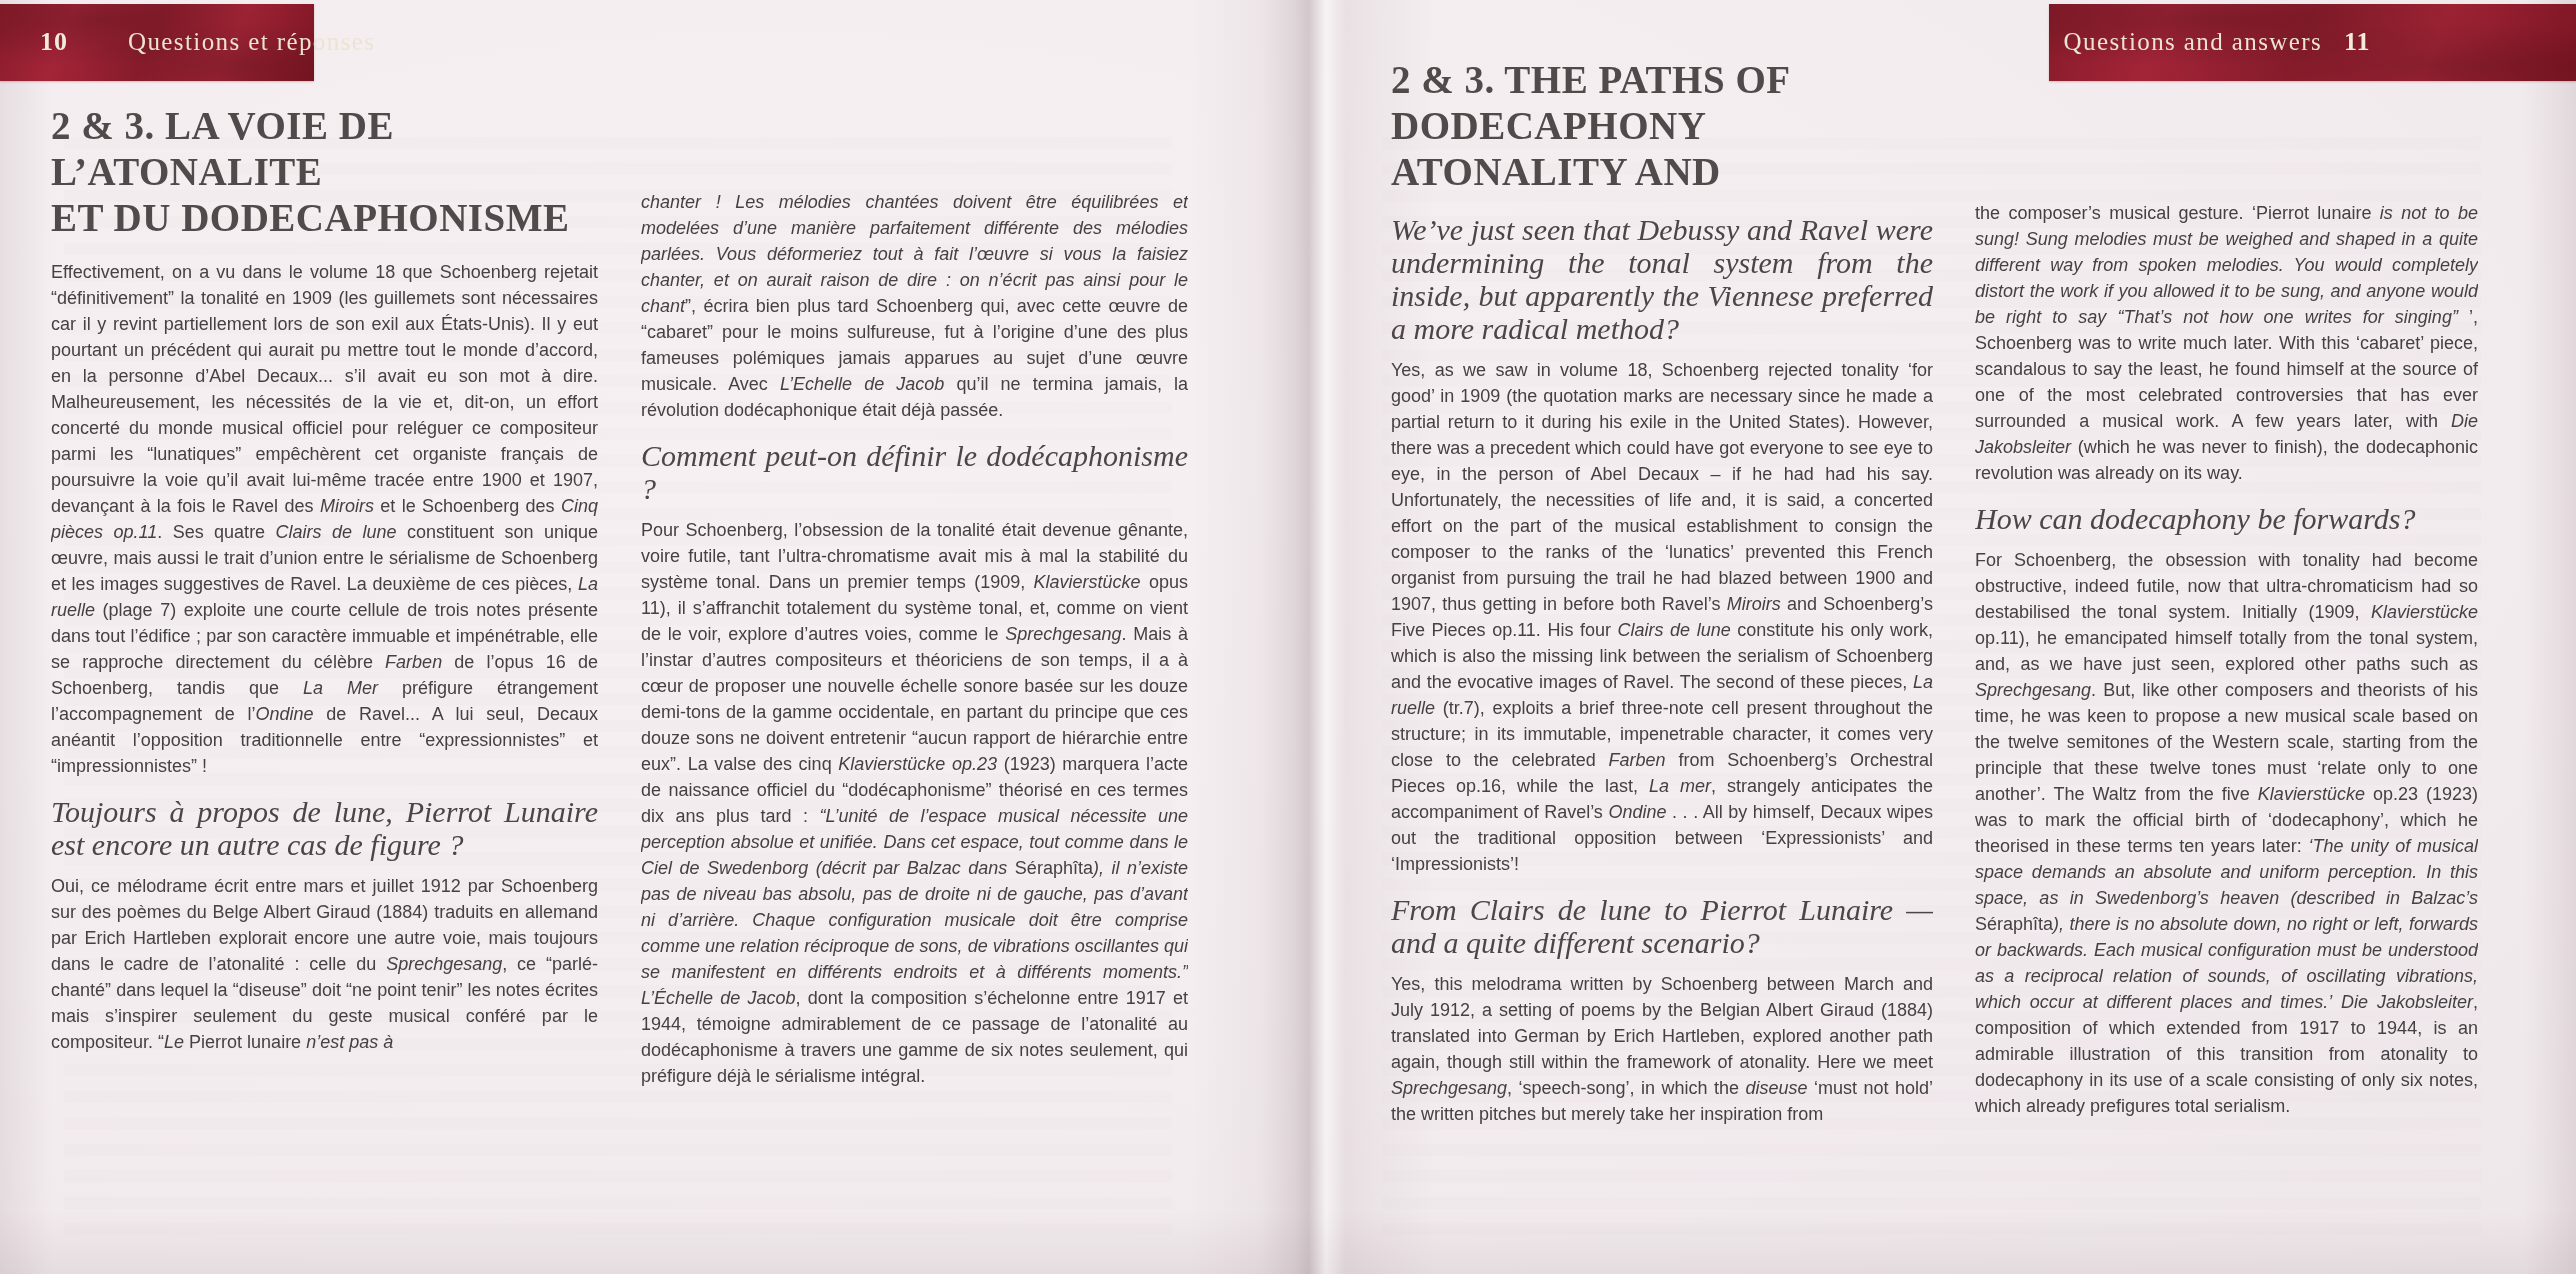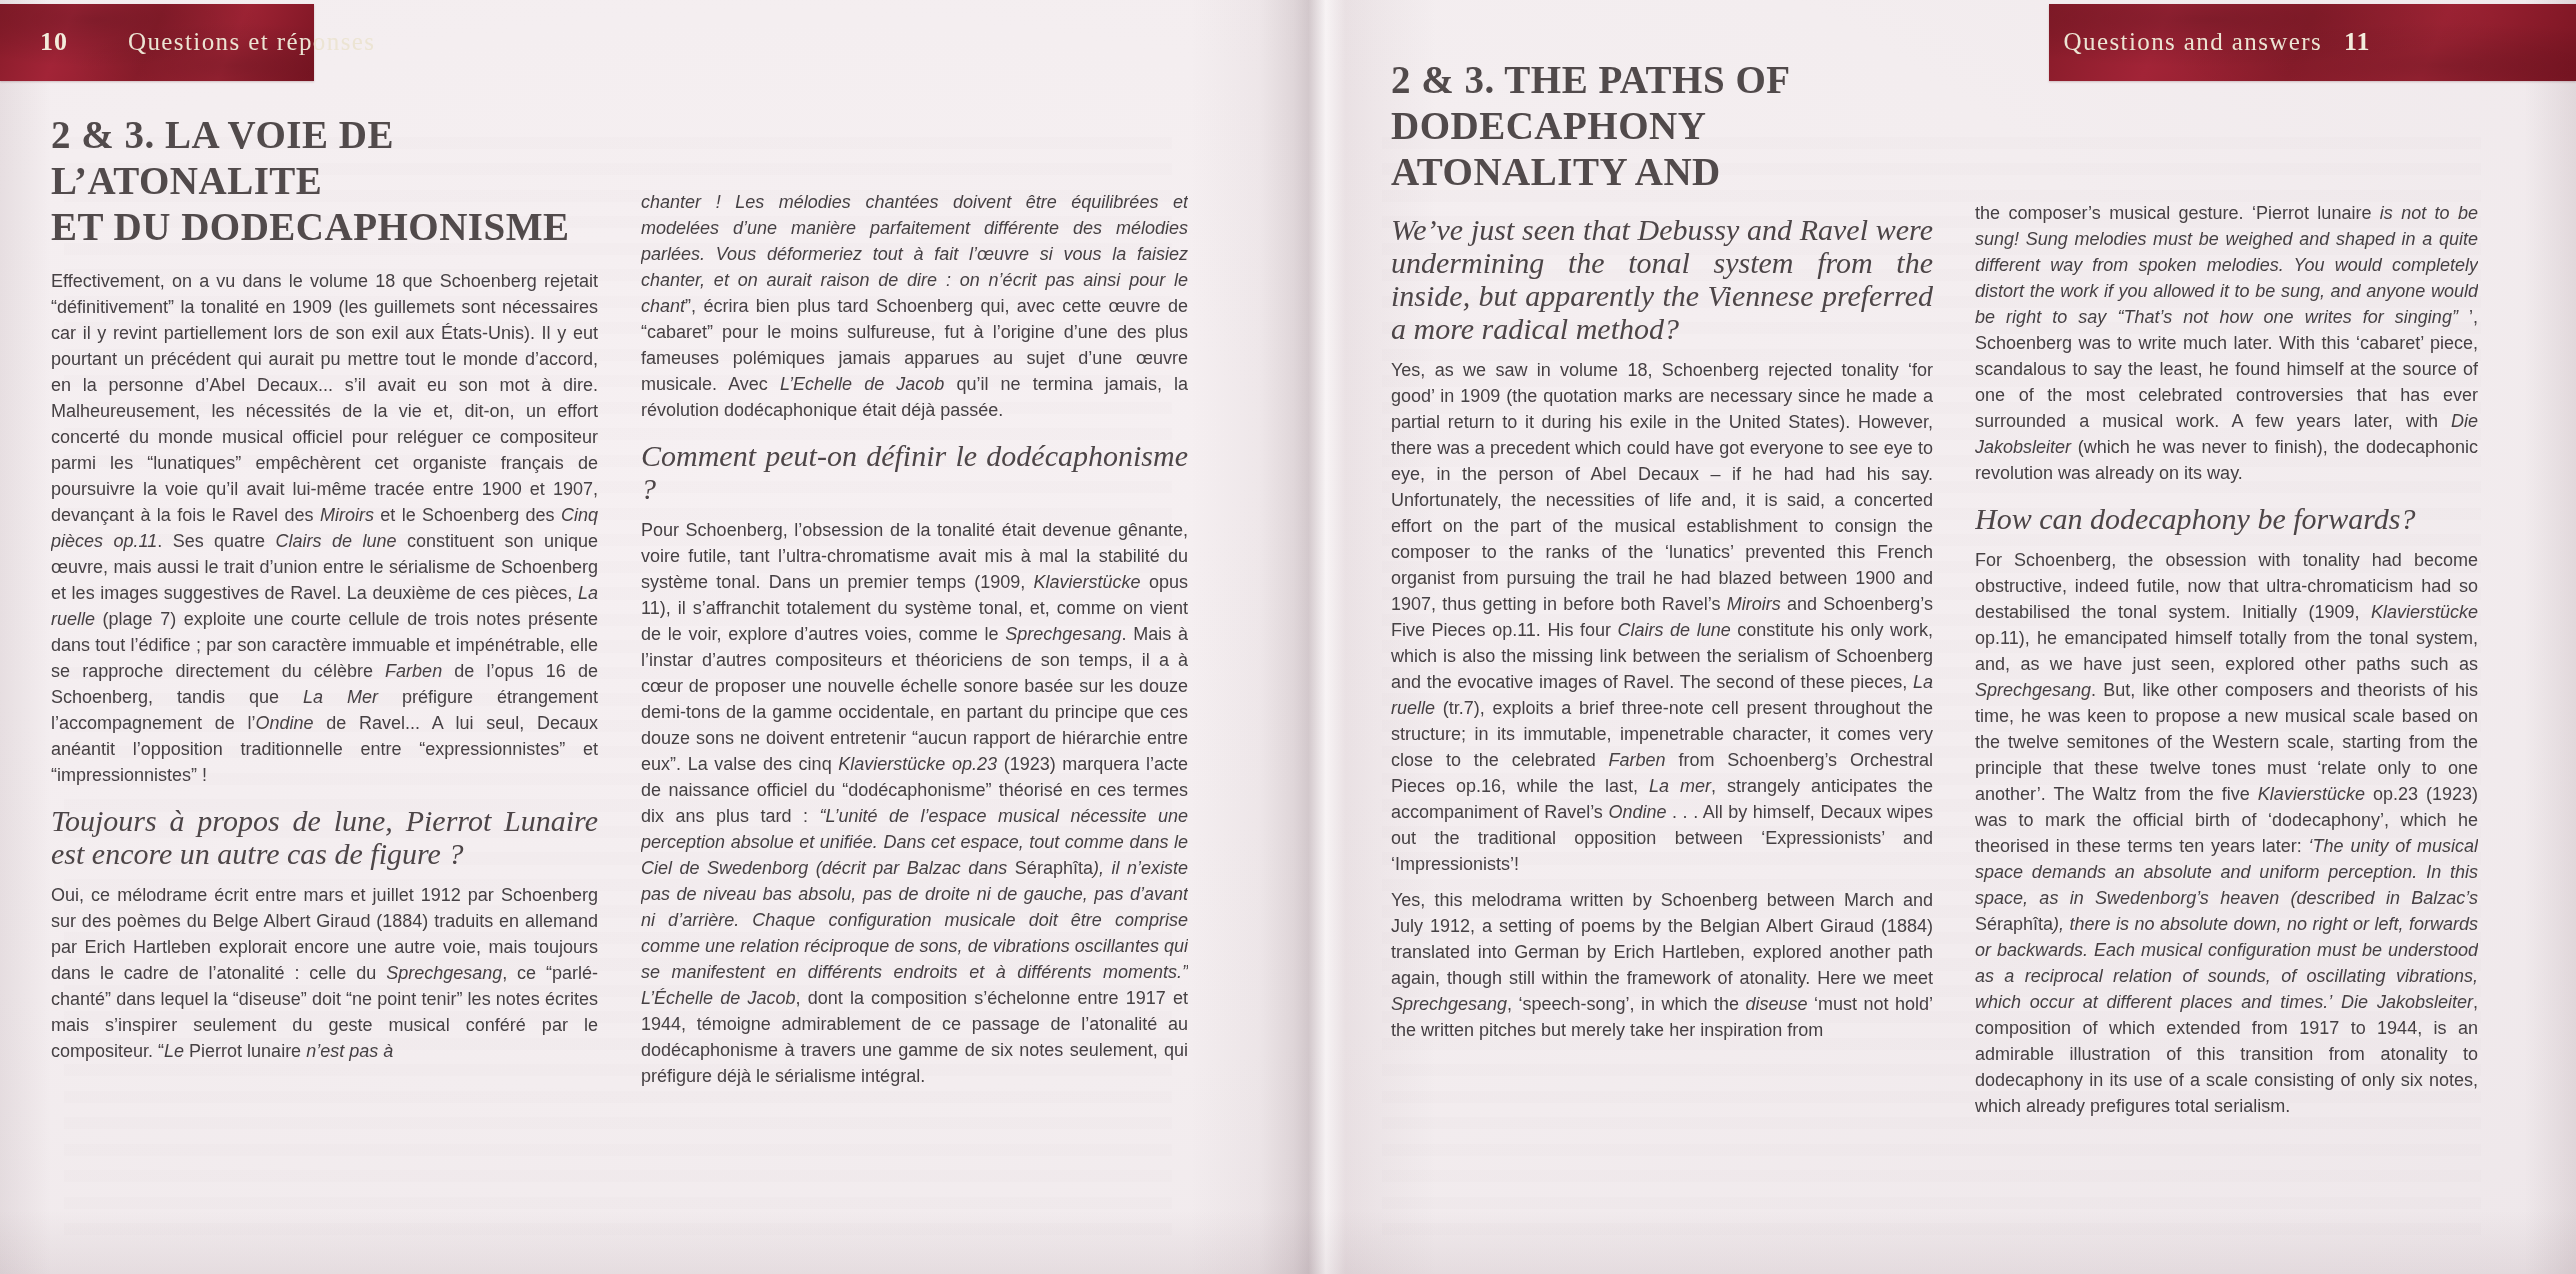--- a/index.html
+++ b/index.html
@@ -49,21 +49,21 @@
     position:absolute;top:50%;transform:translateY(-50%);
     font-size:25px;letter-spacing:1.4px;white-space:nowrap;color:#ece4d3;
   }
   .banner-left .banner-title{left:128px;}
   .banner-right .banner-title{left:14.6px;}
   
   .col{
     position:absolute;color:#454043;font-size:18px;line-height:26px;
     text-align:justify;overflow:hidden;
   }
-  .col1{left:51px;top:103px;width:547px;height:1161px;margin-top:9px;}
+  .col1{left:51px;top:103px;width:547px;height:1161px;}
   .col2{left:641px;top:189px;width:547px;height:1077px;}
   .col3{left:1391px;top:57px;width:542px;height:1207px;}
   .col4{left:1975px;top:200px;width:503px;height:1066px;}
   .heading{
     font-family:"Liberation Serif",serif;font-weight:bold;
     font-size:39px;line-height:46px;letter-spacing:0.5px;
     color:#514a4b;margin:0 0 18.3px 0;text-align:left;
   }
   .heading span{display:block;}
   .question{
@@ -112,20 +112,21 @@
   </div>
 
   <div class="col col3">
     <h1 class="heading">
       <span>2 &amp; 3. THE PATHS OF</span>
       <span>DODECAPHONY</span>
       <span>ATONALITY AND</span>
     </h1>
     <p class="question">We’ve just seen that Debussy and Ravel were undermining the tonal system from the inside, but apparently the Viennese preferred a more radical method?</p>
     <p class="body">Yes, as we saw in volume 18, Schoenberg rejected tonality ‘for good’ in 1909 (the quotation marks are necessary since he made a partial return to it during his exile in the United States). However, there was a precedent which could have got everyone to see eye to eye, in the person of Abel Decaux – if he had had his say. Unfortunately, the necessities of life and, it is said, a concerted effort on the part of the musical establishment to consign the composer to the ranks of the ‘lunatics’ prevented this French organist from pursuing the trail he had blazed between 1900 and 1907, thus getting in before both Ravel’s <i>Miroirs</i> and Schoenberg’s Five Pieces op.11. His four <i>Clairs de lune</i> constitute his only work, which is also the missing link between the serialism of Schoenberg and the evocative images of Ravel. The second of these pieces, <i>La ruelle</i> (tr.7), exploits a brief three-note cell present throughout the structure; in its immutable, impenetrable character, it comes very close to the celebrated <i>Farben</i> from Schoenberg’s Orchestral Pieces op.16, while the last, <i>La mer</i>, strangely anticipates the accompaniment of Ravel’s <i>Ondine</i> . . . All by himself, Decaux wipes out the traditional opposition between ‘Expressionists’ and ‘Impressionists’!</p>
+    <p class="question sub">From Clairs de lune to Pierrot Lunaire — and a quite different scenario?</p>
     <p class="body">Yes, this melodrama written by Schoenberg between March and July 1912, a setting of poems by the Belgian Albert Giraud (1884) translated into German by Erich Hartleben, explored another path again, though still within the framework of atonality. Here we meet <i>Sprechgesang</i>, ‘speech-song’, in which the <i>diseuse</i> ‘must not hold’ the written pitches but merely take her inspiration from</p>
   </div>
 
   <div class="col col4">
     <p class="body">the composer’s musical gesture. ‘Pierrot lunaire <i>is not to be sung! Sung melodies must be weighed and shaped in a quite different way from spoken melodies. You would completely distort the work if you allowed it to be sung, and anyone would be right to say “That’s not how one writes for singing”</i> ’, Schoenberg was to write much later. With this ‘cabaret’ piece, scandalous to say the least, he found himself at the source of one of the most celebrated controversies that has ever surrounded a musical work. A few years later, with <i>Die Jakobsleiter</i> (which he was never to finish), the dodecaphonic revolution was already on its way.</p>
     <p class="question sub">How can dodecaphony be forwards?</p>
     <p class="body">For Schoenberg, the obsession with tonality had become obstructive, indeed futile, now that ultra-chromaticism had so destabilised the tonal system. Initially (1909, <i>Klavierstücke</i> op.11), he emancipated himself totally from the tonal system, and, as we have just seen, explored other paths such as <i>Sprechgesang</i>. But, like other composers and theorists of his time, he was keen to propose a new musical scale based on the twelve semitones of the Western scale, starting from the principle that these twelve tones must ‘relate only to one another’. The Waltz from the five <i>Klavierstücke</i> op.23 (1923) was to mark the official birth of ‘dodecaphony’, which he theorised in these terms ten years later: <i>‘The unity of musical space demands an absolute and uniform perception. In this space, as in Swedenborg’s heaven (described in Balzac’s</i> Séraphîta<i>), there is no absolute down, no right or left, forwards or backwards. Each musical configuration must be understood as a reciprocal relation of sounds, of oscillating vibrations, which occur at different places and times.’</i> <i>Die Jakobsleiter</i>, composition of which extended from 1917 to 1944, is an admirable illustration of this transition from atonality to dodecaphony in its use of a scale consisting of only six notes, which already prefigures total serialism.</p>
   </div>
 
   <div class="showthrough right"></div>

